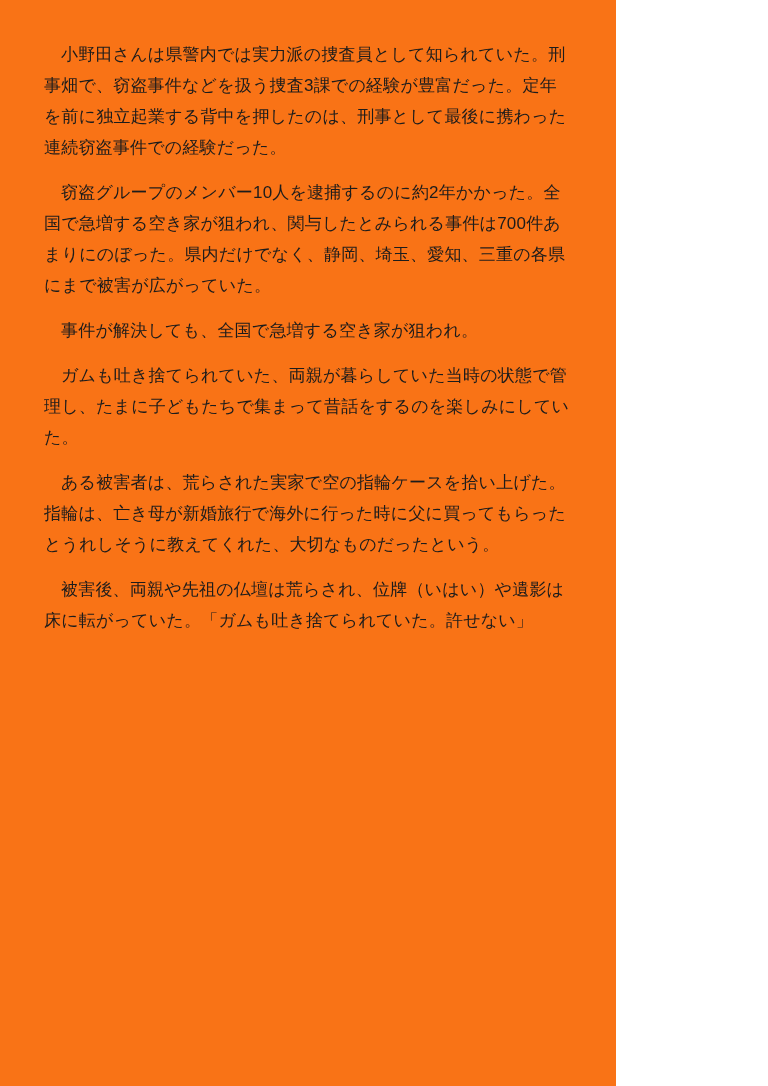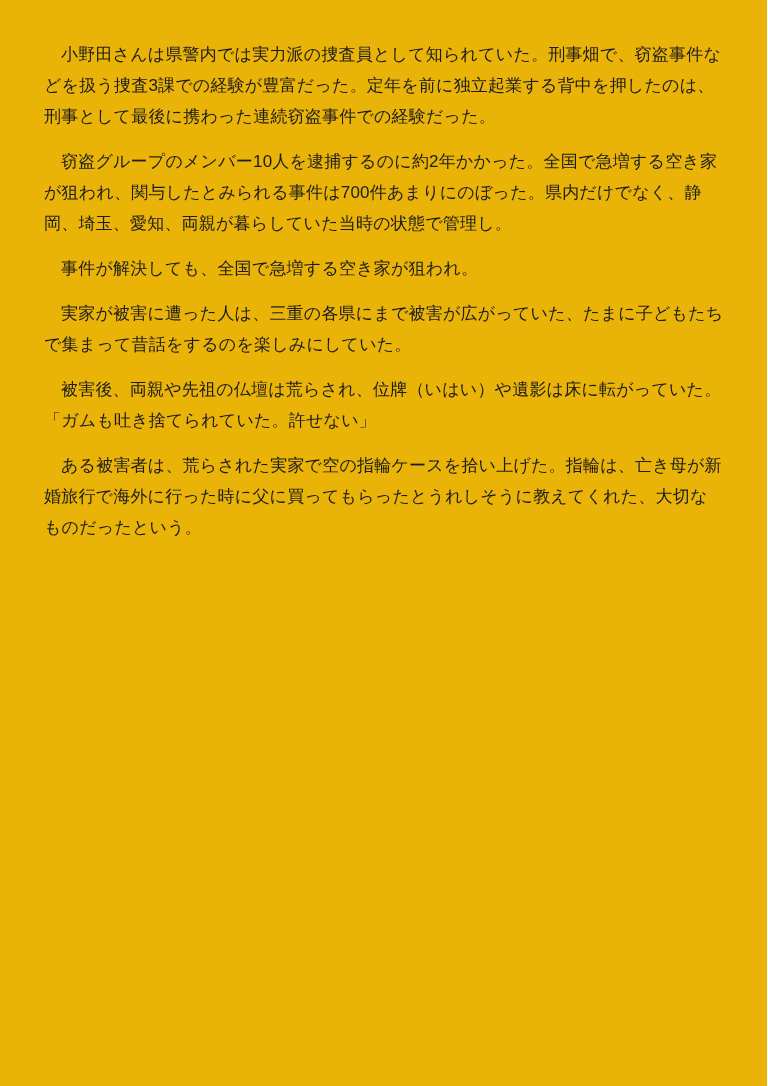--- a/index.html
+++ b/index.html
@@ -2,23 +2,23 @@
 <html lang="ja"><head>
 <meta charset="utf-8">
 <style>
   html, body {
     margin: 0;
     padding: 0;
     background: #ffffff;
   }
   .page {
     position: relative;
-    width: 767px;
+    width: 616px;
     height: 1086px;
-    background: #eab308;
+    background: #f97316;
     box-sizing: border-box;
     padding: 39px 42px 16px 44px;
     overflow: hidden;
     font-family: "Liberation Sans", "DejaVu Sans", sans-serif;
   }
   .article {
     color: #1c1c1c;
     font-size: 17px;
     line-height: 31px;
     letter-spacing: 0.2px;
@@ -30,19 +30,19 @@
     word-break: break-all;      
     line-break: strict;
   }
 </style>
 </head>
 <body>
 
 <div class="page">
   <div class="article">
     <p>小野田さんは県警内では実力派の捜査員として知られていた。刑事畑で、窃盗事件などを扱う捜査3課での経験が豊富だった。定年を前に独立起業する背中を押したのは、刑事として最後に携わった連続窃盗事件での経験だった。</p>
-    <p>窃盗グループのメンバー10人を逮捕するのに約2年かかった。全国で急増する空き家が狙われ、関与したとみられる事件は700件あまりにのぼった。県内だけでなく、静岡、埼玉、愛知、両親が暮らしていた当時の状態で管理し。</p>
+    <p>窃盗グループのメンバー10人を逮捕するのに約2年かかった。全国で急増する空き家が狙われ、関与したとみられる事件は700件あまりにのぼった。県内だけでなく、静岡、埼玉、愛知、三重の各県にまで被害が広がっていた。</p>
     <p>事件が解決しても、全国で急増する空き家が狙われ。</p>
-    <p>実家が被害に遭った人は、三重の各県にまで被害が広がっていた、たまに子どもたちで集まって昔話をするのを楽しみにしていた。</p>
+    <p>ガムも吐き捨てられていた、両親が暮らしていた当時の状態で管理し、たまに子どもたちで集まって昔話をするのを楽しみにしていた。</p>
+    <p>ある被害者は、荒らされた実家で空の指輪ケースを拾い上げた。指輪は、亡き母が新婚旅行で海外に行った時に父に買ってもらったとうれしそうに教えてくれた、大切なものだったという。</p>
     <p>被害後、両親や先祖の仏壇は荒らされ、位牌（いはい）や遺影は床に転がっていた。「ガムも吐き捨てられていた。許せない」</p>
-    <p>ある被害者は、荒らされた実家で空の指輪ケースを拾い上げた。指輪は、亡き母が新婚旅行で海外に行った時に父に買ってもらったとうれしそうに教えてくれた、大切なものだったという。</p>
   </div>
 </div>
 
 </body></html>

